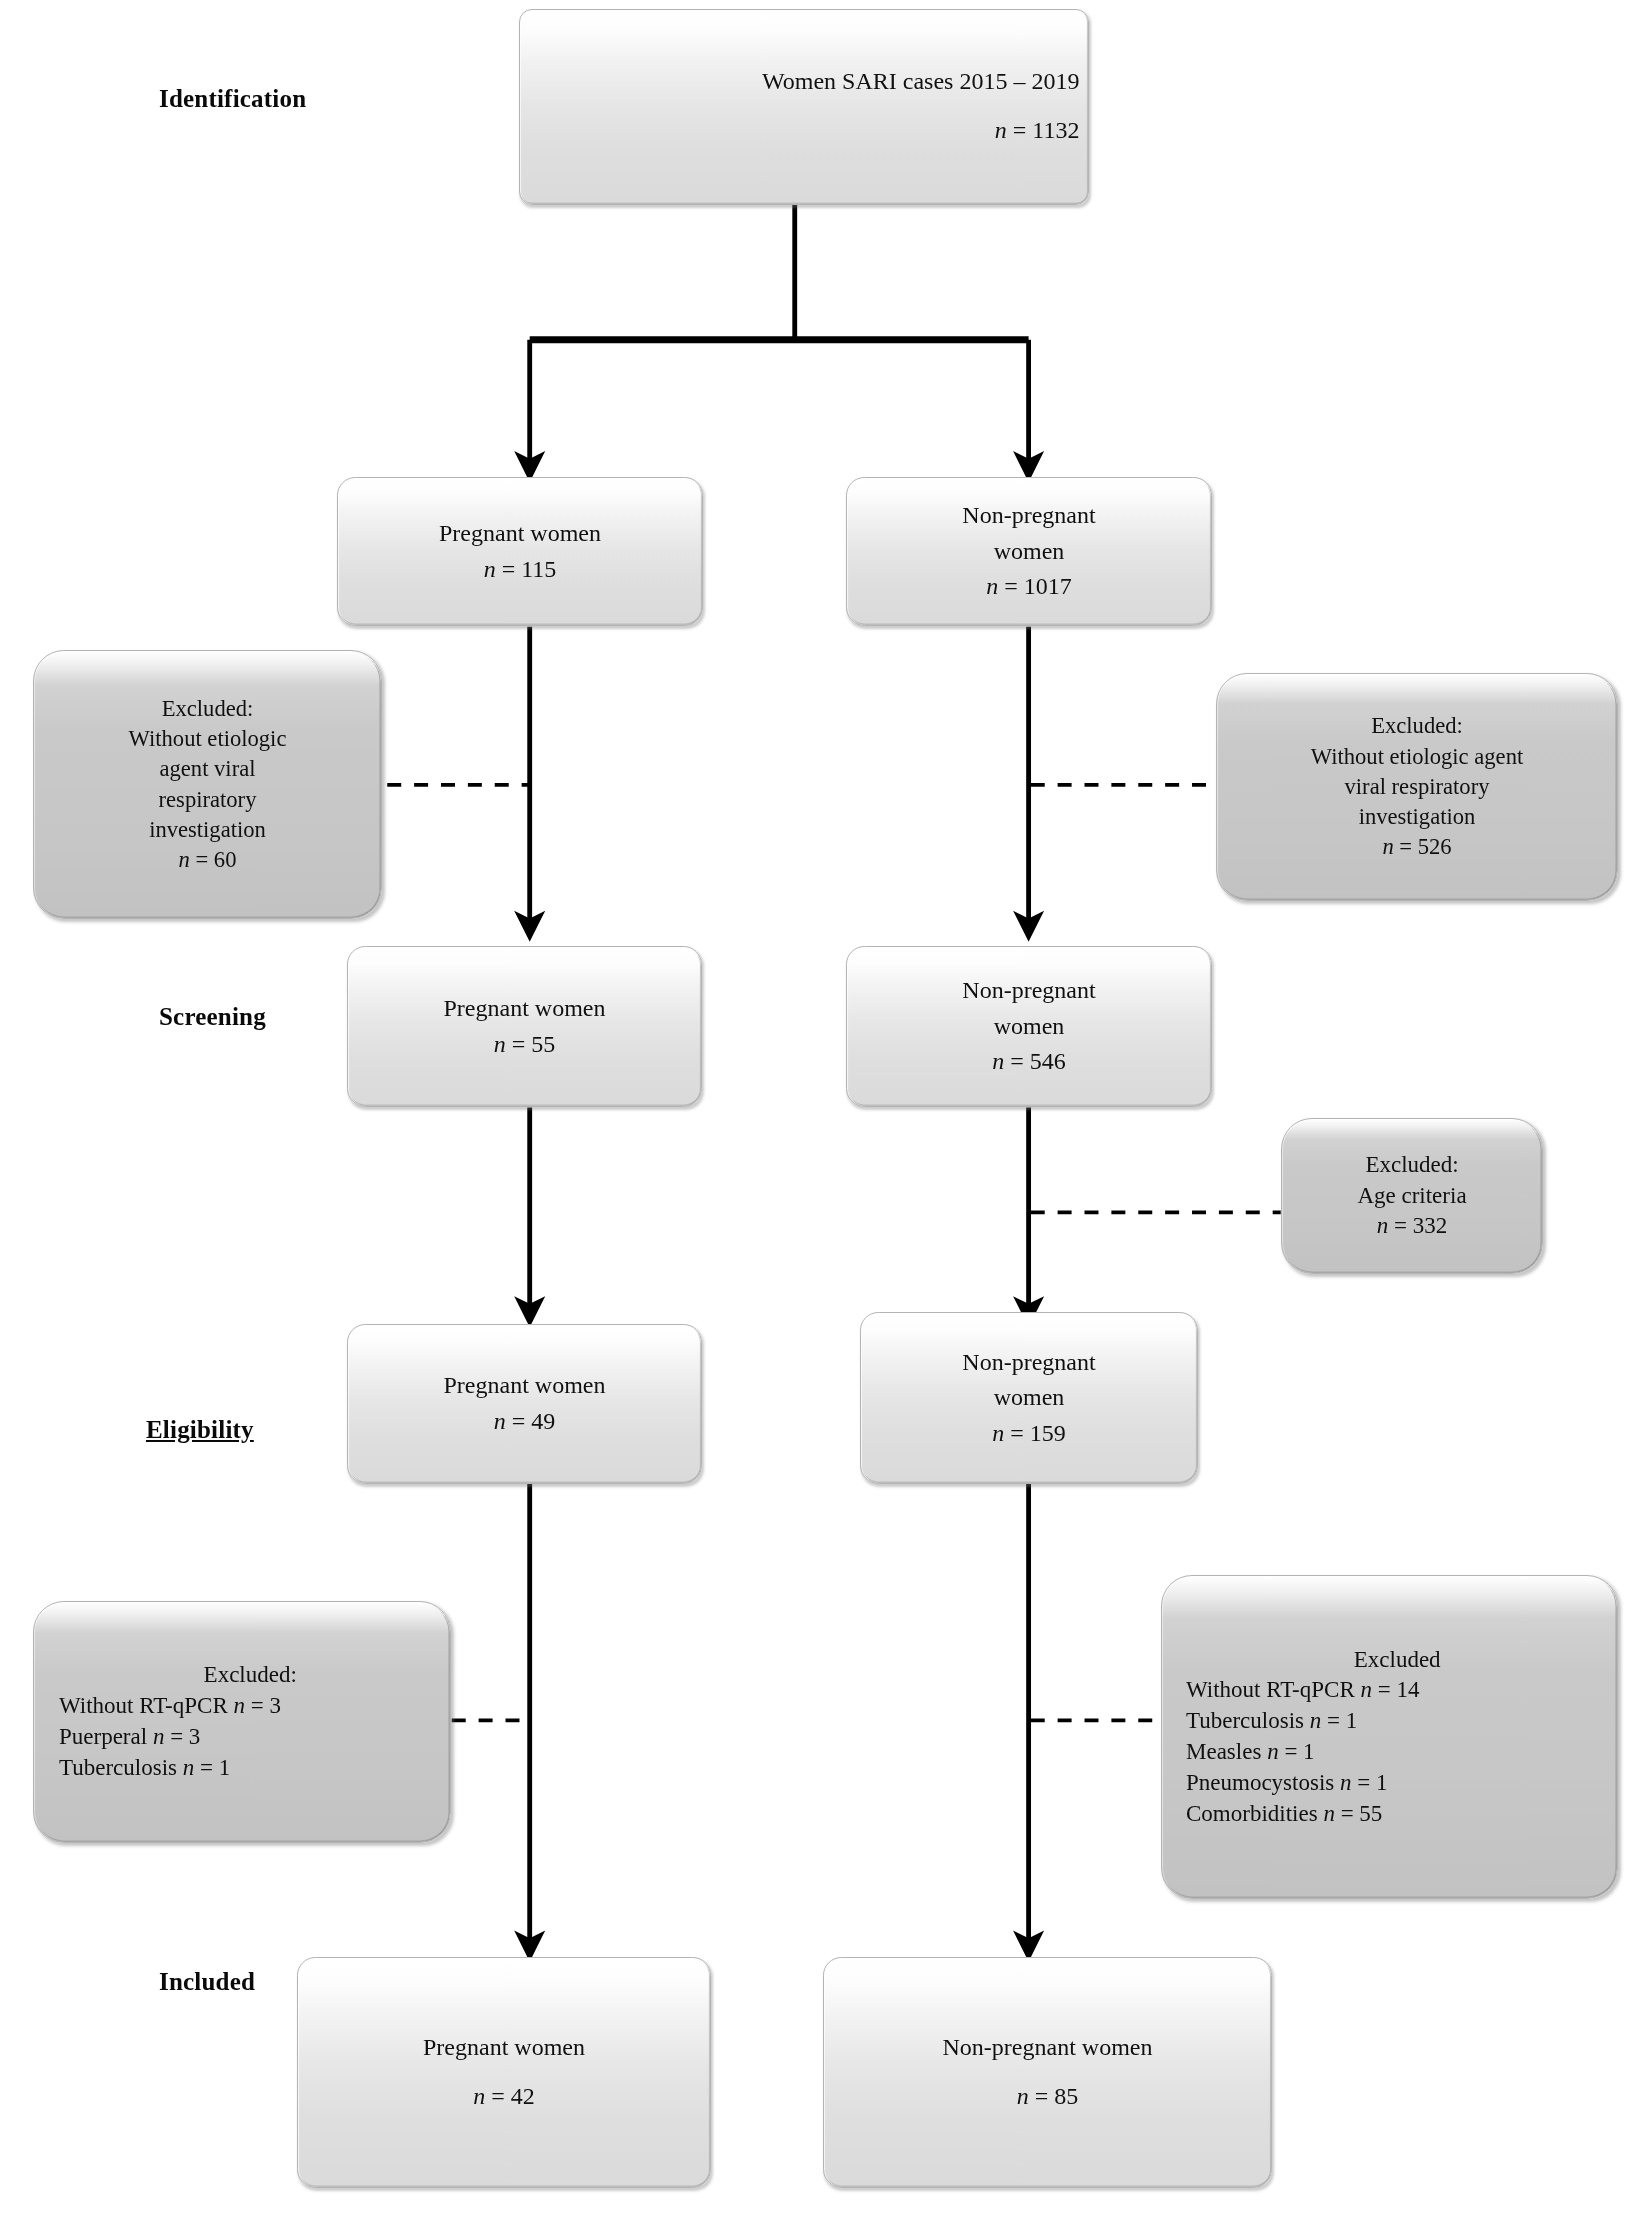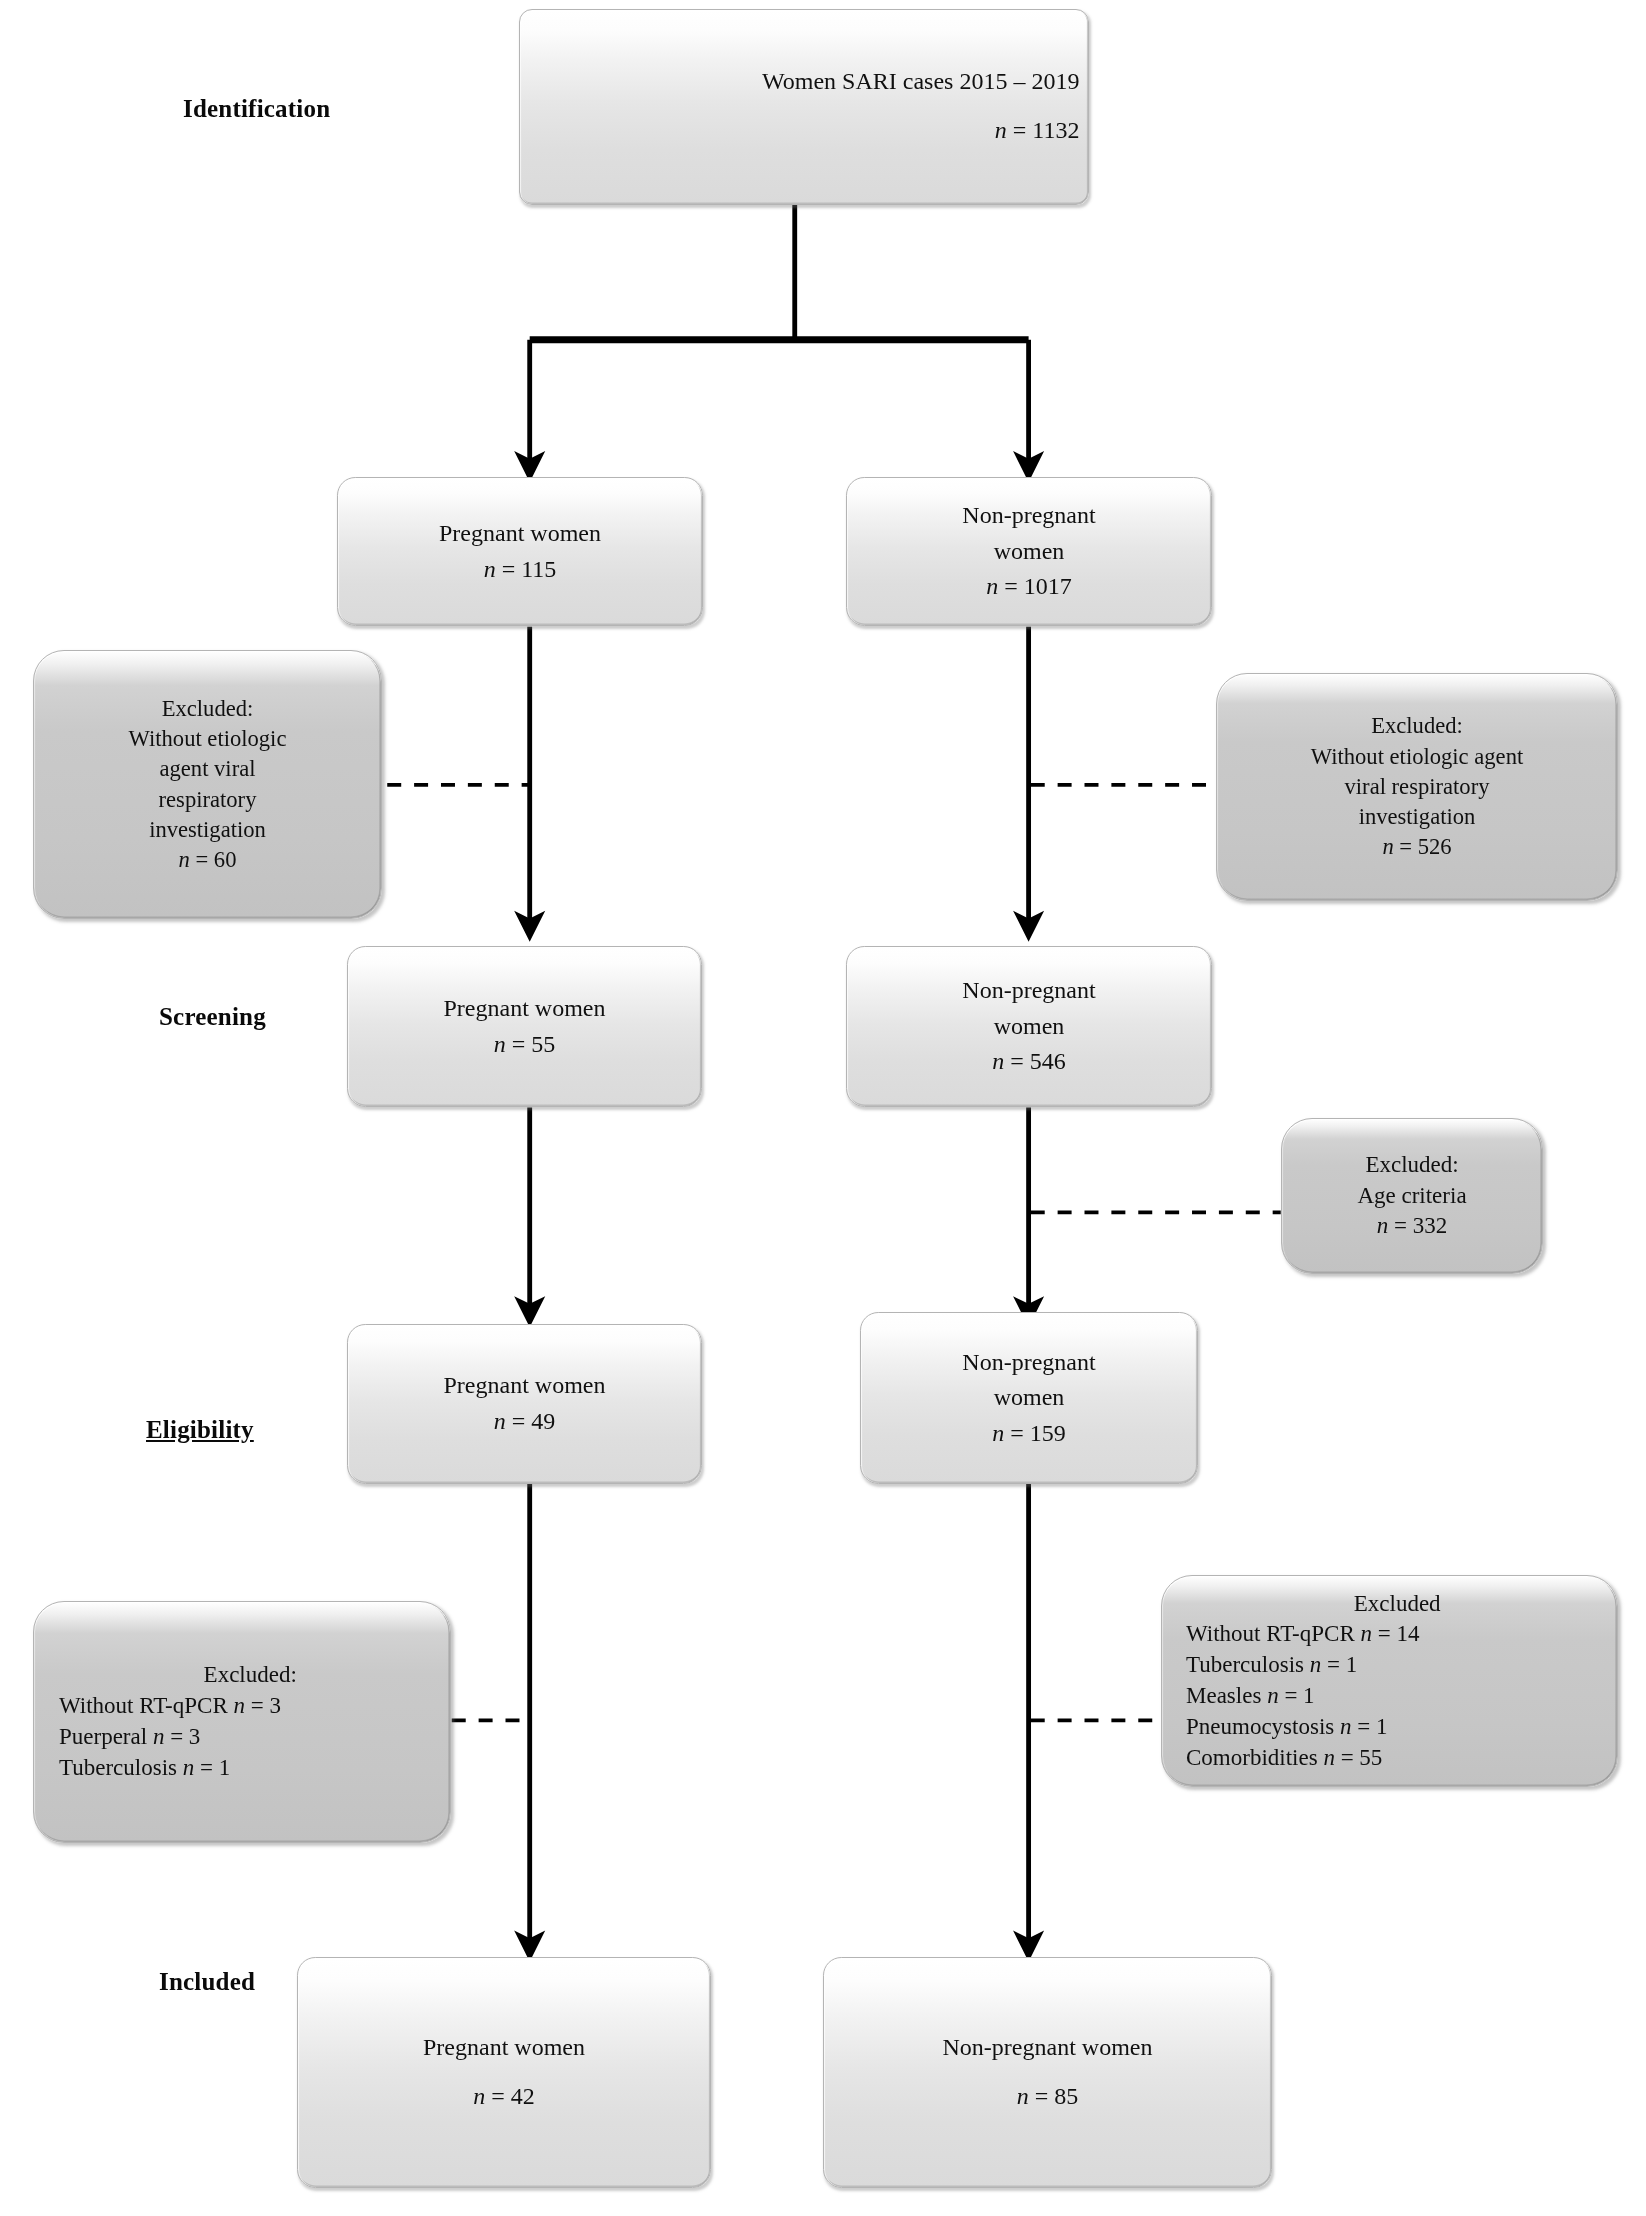--- a/index.html
+++ b/index.html
@@ -134,21 +134,21 @@
 
     <g stroke="#000" fill="none" stroke-width="7" stroke-dasharray="26 24">
       <path d="M 720 1460 L 982 1460"></path>
       <path d="M 1917 1460 L 2262 1460"></path>
       <path d="M 1917 2255 L 2382 2255"></path>
       <path d="M 840 3200 L 982 3200"></path>
       <path d="M 1917 3200 L 2160 3200"></path>
     </g>
   </svg>
 
-  <div class="stage-label" style="left:159px; top:96px;margin-left:24px;">Identification</div>
+  <div class="stage-label" style="left:159px; top:86px;">Identification</div>
 
   <div class="stage-label" style="left:159px; top:1004px;">Screening</div>
 
   <div class="stage-label" style="left:146px; top:1417px;text-decoration:underline;">Eligibility</div>
 
   <div class="stage-label" style="left:159px; top:1969px;">Included</div>
 
   <div class="node primary squarebox" style="left:519px; top:8.6px; width:570px; height:196px;">
     <span class="line">Women SARI cases 2015 – 2019</span>
     <span class="gap"></span>
@@ -211,21 +211,21 @@
     <span class="line"><span class="it">n</span><span> = 159</span></span>
   </div>
 
   <div class="node excluded tight" style="left:33px; top:1601px; width:418px; height:242px; font-size:23px; align-items:flex-start; padding-left:25px;">
     <span class="line" style="align-self:center;">Excluded:</span>
     <span class="line"><span>Without RT-qPCR </span><span class="it">n</span><span> = 3</span></span>
     <span class="line"><span>Puerperal </span><span class="it">n</span><span> = 3</span></span>
     <span class="line"><span>Tuberculosis </span><span class="it">n</span><span> = 1</span></span>
   </div>
 
-  <div class="node excluded tight" style="left:1161px; top:1575px; width:457px; height:212px; font-size:23px; align-items:flex-start; padding-left:24px;">
+  <div class="node excluded tight" style="left:1161px; top:1575px; width:457px; height:324px; font-size:23px; align-items:flex-start; padding-left:24px;">
     <span class="line" style="align-self:center;">Excluded</span>
     <span class="line"><span>Without RT-qPCR </span><span class="it">n</span><span> = 14</span></span>
     <span class="line"><span>Tuberculosis </span><span class="it">n</span><span> = 1</span></span>
     <span class="line"><span>Measles </span><span class="it">n</span><span> = 1</span></span>
     <span class="line"><span>Pneumocystosis </span><span class="it">n</span><span> = 1</span></span>
     <span class="line"><span>Comorbidities </span><span class="it">n</span><span> = 55</span></span>
   </div>
 
   <div class="node primary" style="left:297px; top:1957px; width:414px; height:231px;">
     <span class="line">Pregnant women</span>

